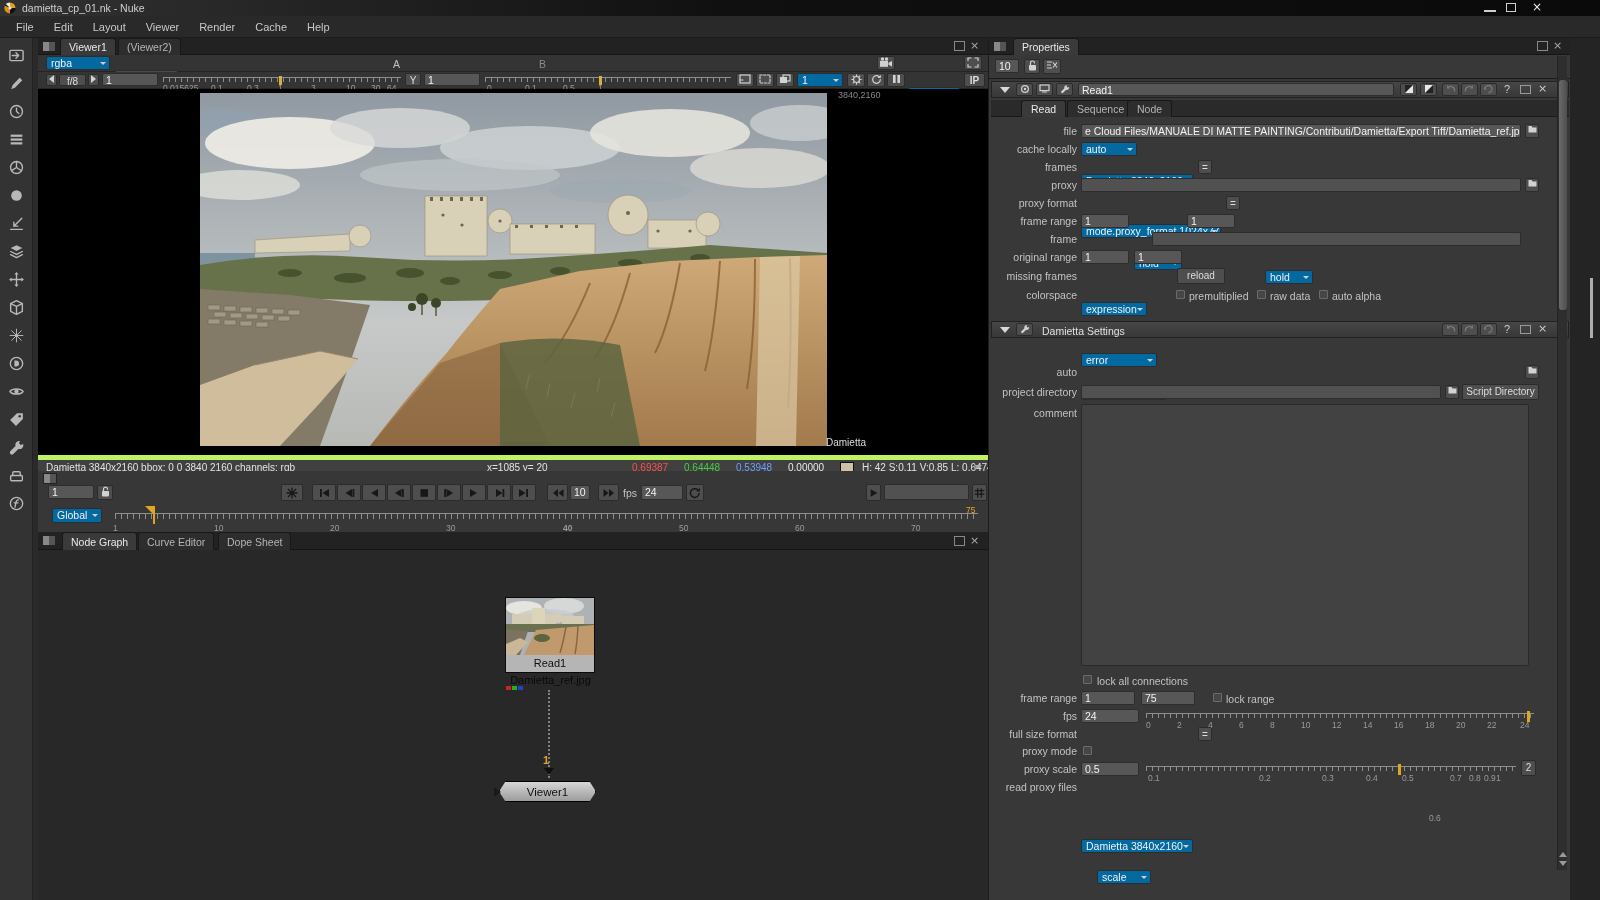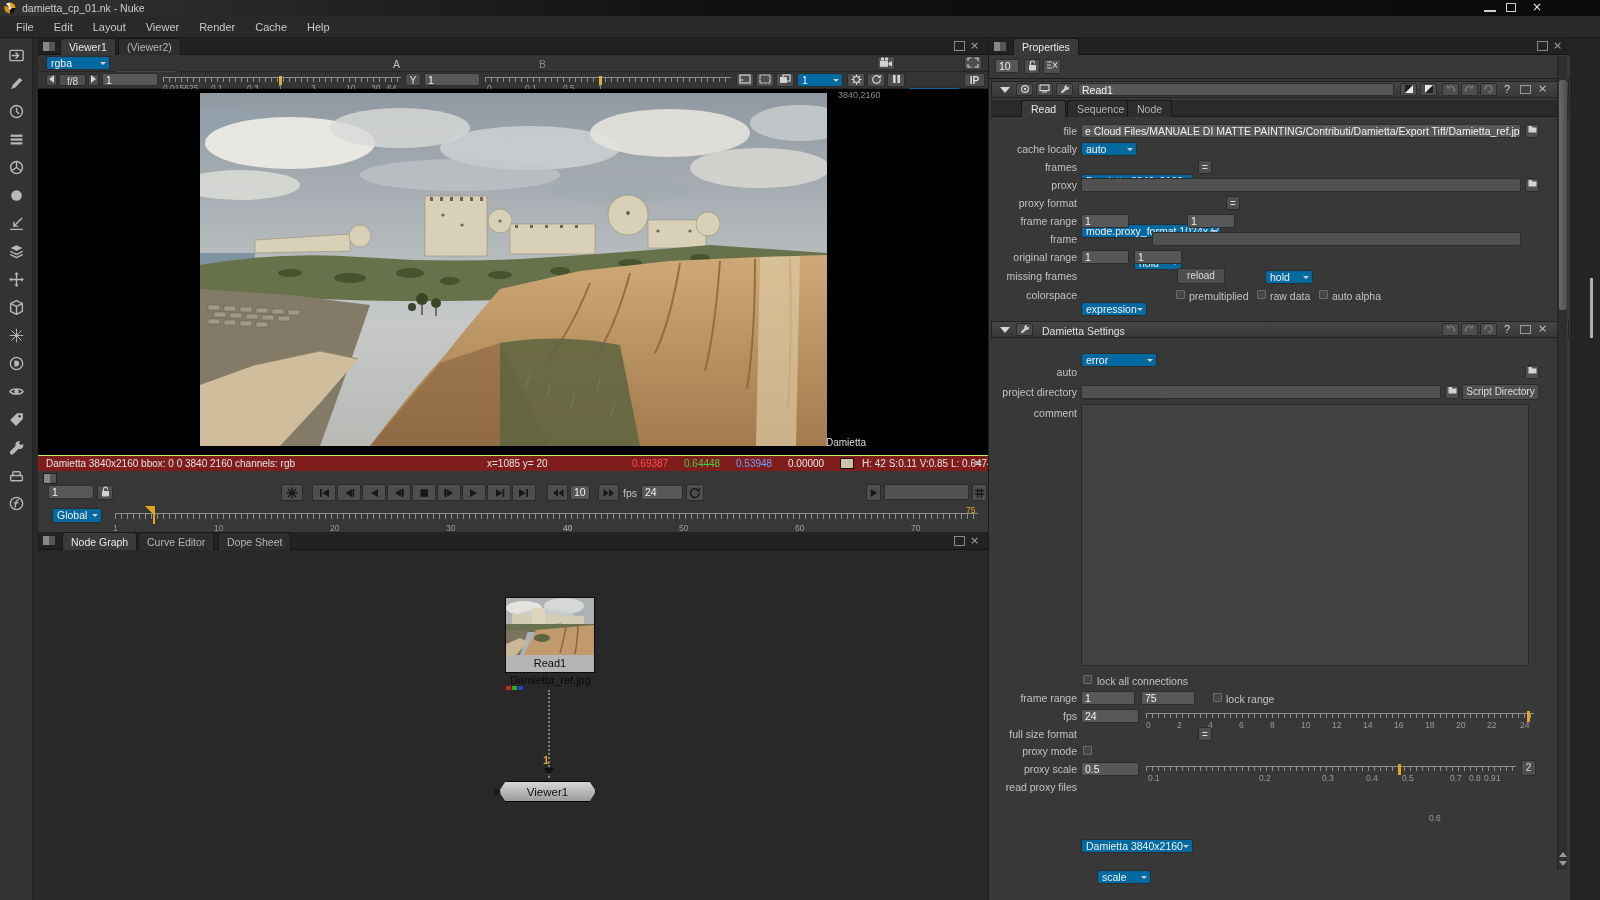--- a/index.html
+++ b/index.html
@@ -386,21 +386,21 @@
       <path d="M222 212v10M236 215v8" stroke="#5d4a33" stroke-width="1.4"></path>
       <path d="M300 250Q360 240 420 252L440 353 300 353z" fill="#5d6440" opacity=".85"></path>
       <g stroke="#7a8050" stroke-width="1" opacity=".9">
         <path d="M330 280l-4 16M350 290l-3 14M375 300l-4 15M400 285l-3 14M415 310l-4 14"></path>
       </g>
     </svg>
   </div>
   <span class="p" style="left:788px;top:348px;color:#ddd;font-size:10px;">Damietta</span>
 </div>
 
-<div class="p" style="left:38px;top:455px;width:950px;height:16px;background:#7f1d1d;border-top:1px solid #bef264;">
+<div class="p" style="left:38px;top:455px;width:950px;height:16px;background:#404040;border-top:5px solid #bef264;">
   <span class="p llbl" style="left:8px;top:1px;color:#e2e2e2;font-size:10px;">Damietta 3840x2160 bbox: 0 0 3840 2160 channels: rgb</span>
   <span class="p llbl" style="left:449px;top:1px;color:#e2e2e2;font-size:10px;">x=1085 y= 20</span>
   <span class="p llbl" style="left:594px;top:1px;color:#ff5050;font-size:10px;">0.69387</span>
   <span class="p llbl" style="left:646px;top:1px;color:#44d044;font-size:10px;">0.64448</span>
   <span class="p llbl" style="left:698px;top:1px;color:#6f9fff;font-size:10px;">0.53948</span>
   <span class="p llbl" style="left:750px;top:1px;color:#e8e8e8;font-size:10px;">0.00000</span>
   <span class="p" style="top: 2px; width: 14px; height: 11px; border: 1px solid rgb(17, 17, 17); left: 802px; background: rgb(205, 194, 167);"></span>
   <span class="p llbl" style="left:824px;top:1px;color:#e2e2e2;font-size:10px;">H: 42 S:0.11 V:0.85 L: 0.64740</span>
   <span class="p" style="left:936px;top:5px;width:0;height:0;border:4px solid transparent;border-top-color:#aaa;"></span>
 </div>

